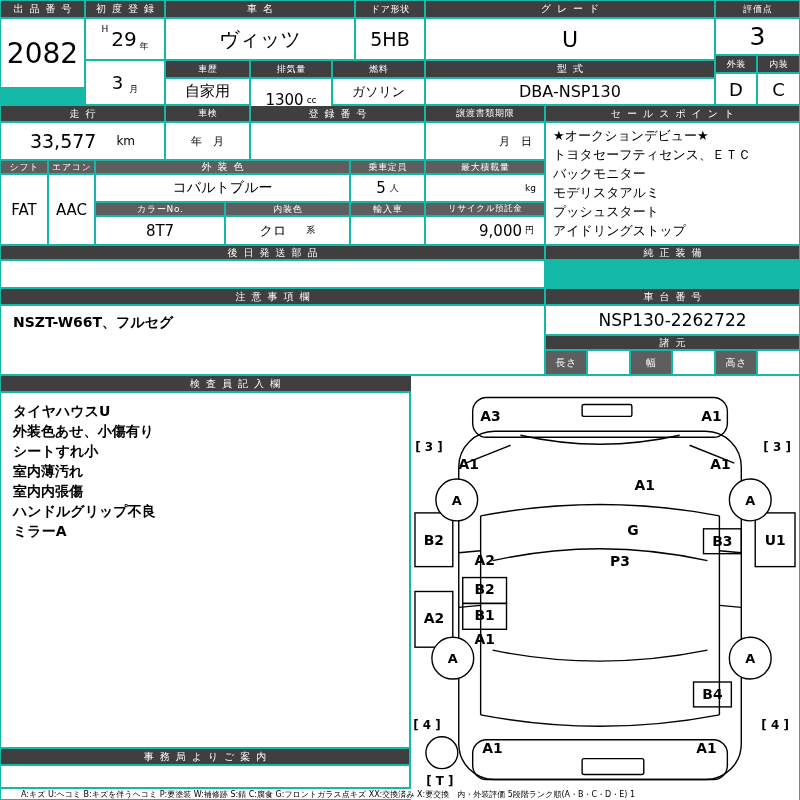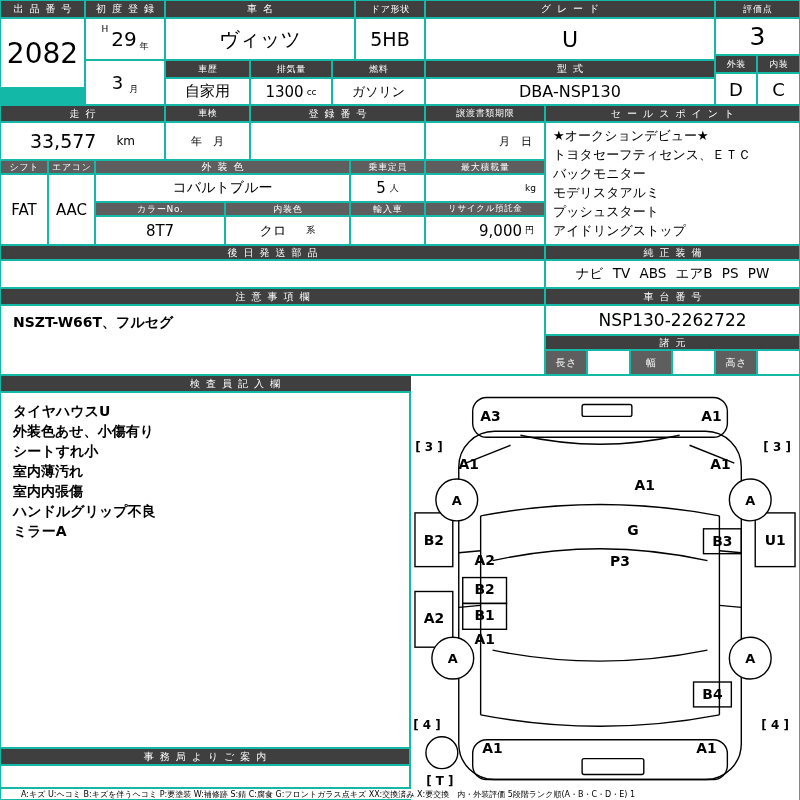--- a/index.html
+++ b/index.html
@@ -47,21 +47,21 @@
   <div class="cell hd" style="left:426px;top:1px;width:288px;height:16px">グレード</div>
   <div class="cell b" style="left:426px;top:19px;width:288px;height:40px;font-size:22px">U</div>
 
   <div class="cell hd t" style="left:716px;top:1px;width:83px;height:16px">評価点</div>
   <div class="cell b" style="left:716px;top:19px;width:83px;height:35px;font-size:25px">3</div>
 
   <div class="cell hd t" style="left:166px;top:61px;width:83px;height:16px">車歴</div>
   <div class="cell b" style="left:166px;top:79px;width:83px;height:25px;font-size:15px">自家用</div>
 
   <div class="cell hd t" style="left:251px;top:61px;width:80px;height:16px">排気量</div>
-  <div class="cell" style="left:251px;top:79px;width:80px;height:25px;gap:3px">
+  <div class="cell" style="left:251px;top:79px;width:80px;height:41px;gap:3px">
     <span class="b" style="font-size:15px">1300</span>
     <span class="u">cc</span>
   </div>
 
   <div class="cell hd t" style="left:333px;top:61px;width:91px;height:16px">燃料</div>
   <div class="cell b" style="left:333px;top:79px;width:91px;height:25px;font-size:13px">ガソリン</div>
 
   <div class="cell hd" style="left:426px;top:61px;width:288px;height:16px">型式</div>
   <div class="cell b" style="left:426px;top:79px;width:288px;height:25px;font-size:16px">DBA-NSP130</div>
 
@@ -130,21 +130,20 @@
   <div class="cell hd t g" style="left:426px;top:203px;width:118px;height:12px;font-size:8.5px">リサイクル預託金</div>
   <div class="cell right" style="left:426px;top:217px;width:118px;height:27px;padding-right:10px;gap:3px">
     <span class="b" style="font-size:15px">9,000</span>
     <span class="u">円</span>
   </div>
 
   <div class="cell hd" style="left:1px;top:246px;width:543px;height:13px">後日発送部品</div>
   <div class="cell" style="left:1px;top:261px;width:543px;height:26px"></div>
 
   <div class="cell hd" style="left:546px;top:246px;width:253px;height:13px">純正装備</div>
-  <div class="cell b" style="left:546px;top:261px;width:253px;height:26px;font-size:13.5px;word-spacing:5px">ナビ TV ABS エアB PS PW</div>
 
   <div class="cell hd" style="left:1px;top:289px;width:543px;height:15px">注意事項欄</div>
   <div class="cell" style="left:1px;top:306px;width:543px;height:68px;justify-content:flex-start;align-items:flex-start;padding:8px 12px;font-size:14px;font-weight:bold">NSZT-W66T、フルセグ</div>
 
   <div class="cell hd" style="left:546px;top:289px;width:253px;height:15px">車台番号</div>
   <div class="cell b" style="left:546px;top:306px;width:253px;height:28px;font-size:17px">NSP130-2262722</div>
 
   <div class="cell hd" style="left:546px;top:336px;width:253px;height:13px">諸元</div>
   <div class="cell hd t g" style="left:546px;top:351px;width:40px;height:23px;font-size:10px">長さ</div>
   <div class="cell" style="left:588px;top:351px;width:41px;height:23px"></div>

